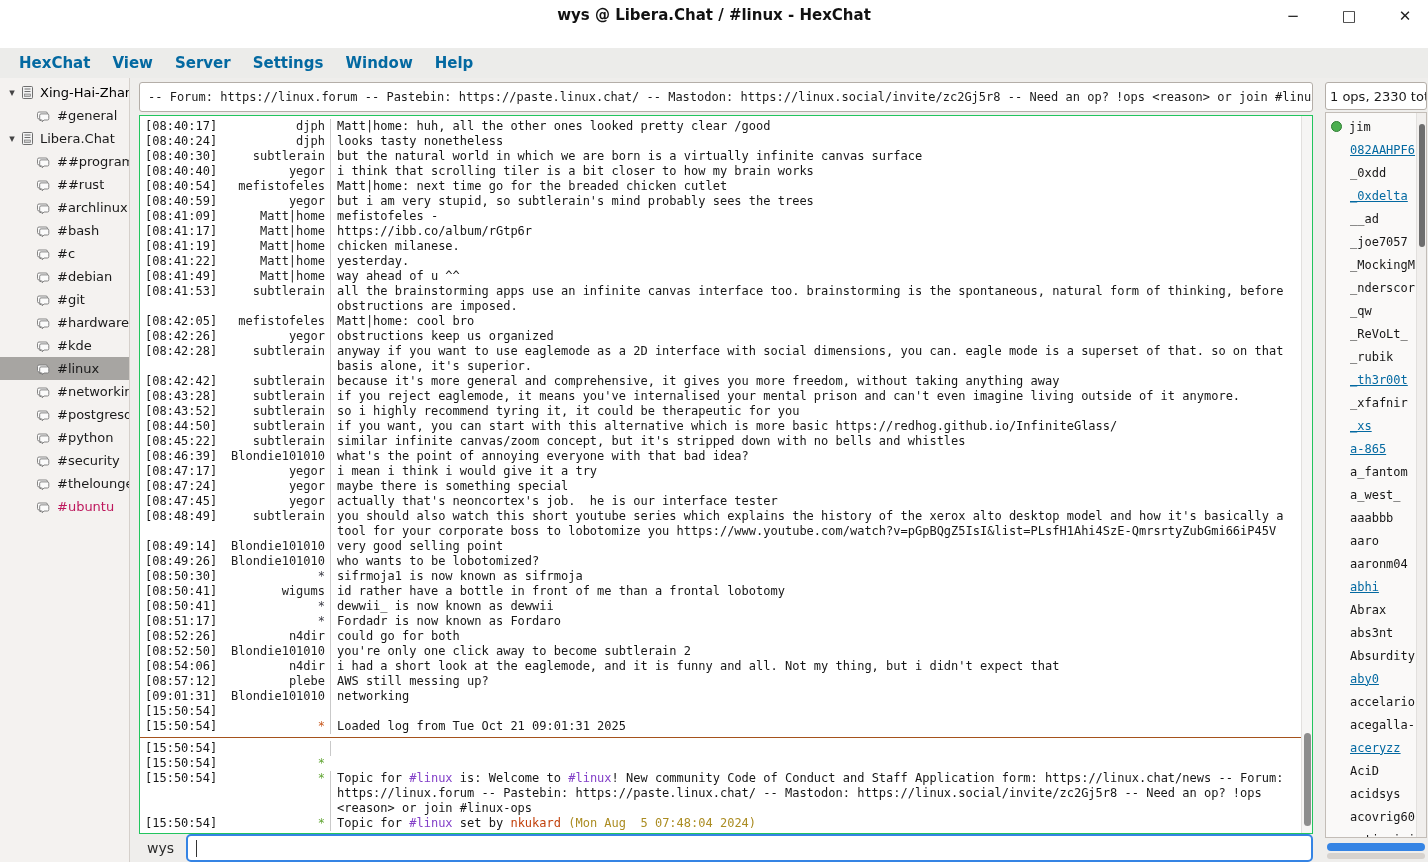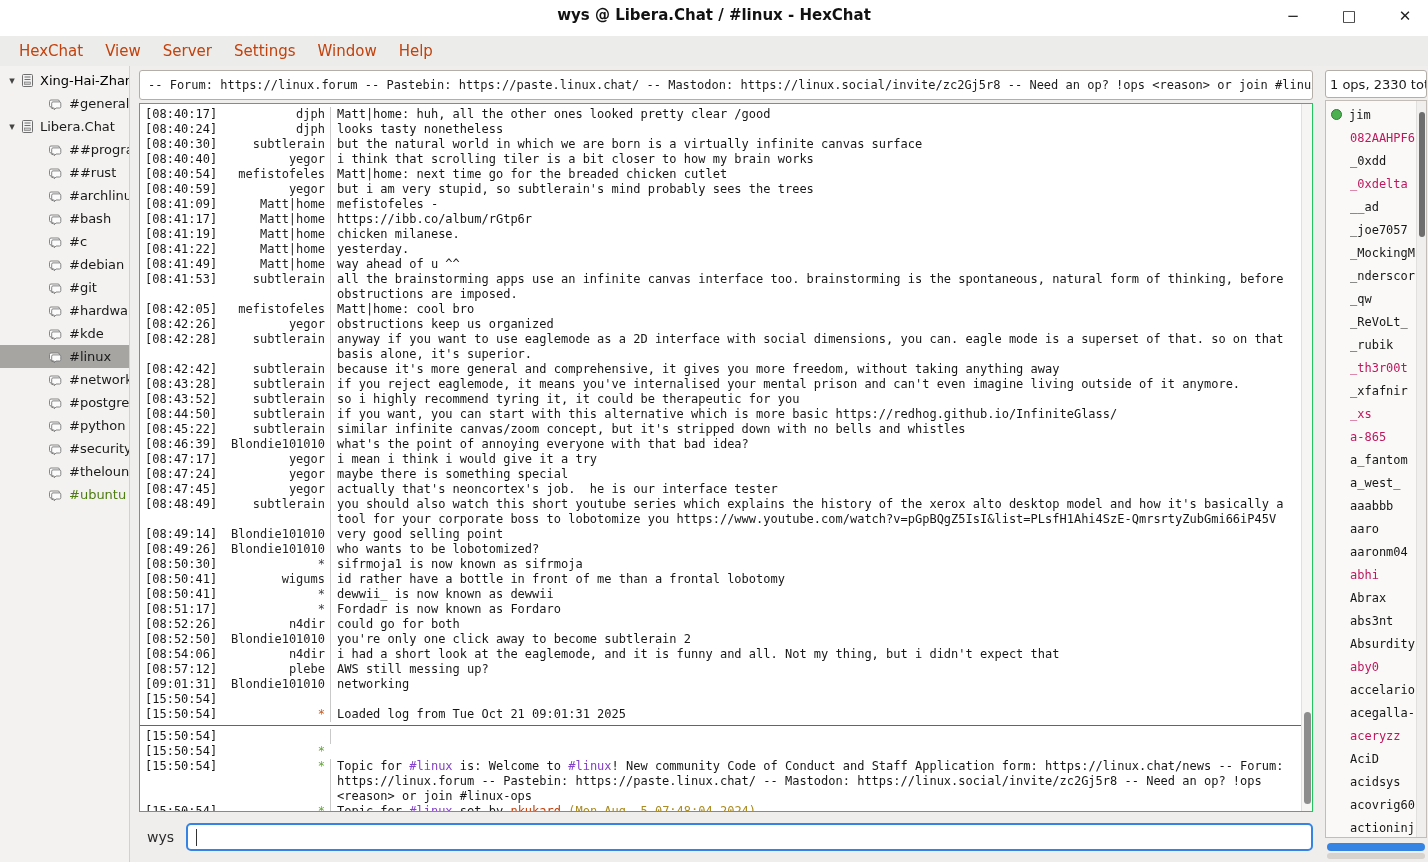--- a/index.html
+++ b/index.html
@@ -1,43 +1,43 @@
 <!DOCTYPE html>
 <html><head>
 <meta charset="utf-8">
 <style>
   * { margin:0; padding:0; box-sizing:border-box; }
   html,body { width:1428px; height:862px; overflow:hidden; background:#efeeec;
               font-family:"DejaVu Sans","Liberation Sans",sans-serif; }
   .window { width:1428px; height:862px; display:flex; flex-direction:column; background:#efeeec; }
 
   
-  .titlebar { height:36px; background:#ffffff; position:relative; flex:none; }
+  .titlebar { height:48px; background:#ffffff; position:relative; flex:none; }
   .titlebar .title { position:absolute; left:0; right:0; top:6px; text-align:center;
                      font-weight:bold; font-size:15px; color:#111; }
   .win-controls { position:absolute; right:12px; top:0; height:32px; display:flex; align-items:center; gap:34px; }
   .win-btn { font-size:15px; color:#222; width:22px; text-align:center; cursor:default; line-height:32px; }
 
   
   .menubar { height:30px; background:#ececea; display:flex; align-items:center; padding-left:8px; flex:none; }
-  .menu-item { font-size:15px; color:#c2410c; padding:3px 11px; border-radius:3px; }
+  .menu-item { font-size:15px; color:#0369a1; padding:3px 11px; border-radius:3px;font-weight:bold; }
 
   
   .content { flex:1; display:flex; min-height:0; }
 
   
   .sidebar { width:130px; flex:none; background:#f4f2f0; border-right:1px solid #d5d0cb;
              padding-top:3px; overflow:hidden; }
   .tree-row { height:23px; display:flex; align-items:center; font-size:13px; color:#1a1a1a;
               white-space:nowrap; overflow:hidden; }
   .tree-row.server { padding-left:4px; }
-  .tree-row.channel { padding-left:48px;text-align:right; }
+  .tree-row.channel { padding-left:36px;text-align:right; }
   .tree-row.selected { background:#a7a5a2; }
   .tree-row.blue .tree-label { color:#000000; }
-  .tree-row.alert .tree-label { color:#4d7c0f; }
+  .tree-row.alert .tree-label { color:#be185d; }
   .expander { font-size:11px; color:#444; width:16px; text-align:center; flex:none; }
   .tree-icon { flex:none; margin-right:5px; }
   .tree-label { overflow:hidden; }
 
   .vsplit { width:7px; flex:none; background:#efeeec; }
 
   
   .main { flex:1; display:flex; flex-direction:column; min-width:0; padding:3px 2px 0 0; }
   .topicbar { height:30px; background:#fff; border:1px solid #b4aea8; border-radius:3px;
               margin:1px 2px 2px 2px; display:flex; align-items:center; padding:0 8px;
@@ -58,36 +58,36 @@
   .c-purple { color:#8340c8; }
   .c-teal   { color:#c2410c; }
   .c-gold   { color:#ab8c22; }
   .read-marker { border-top:1px solid #a5521c; height:0; margin:3px 0; }
 
   .chat-scrollbar { position:absolute; top:0; right:0; width:11px; bottom:0; background:#f6f5f4;
                     border-left:1px solid #e2e0de; }
   .chat-scrollbar .handle { position:absolute; left:2px; width:7px; top:86%; height:13%;
                             background:#8d8d8d; border-radius:4px; }
 
-  .inputbar { height:50px; flex:none; display:flex; align-items:center; padding:0 2px 0 10px; }
+  .inputbar { height:28px; flex:none; display:flex; align-items:center; padding:0 2px 0 10px; }
   .mynick { font-size:14px; color:#2b2b2b; margin-right:12px; }
   .inputbox { flex:1; height:28px; background:#fff; border:2px solid #3584e4; border-radius:5px;
               display:flex; align-items:center; padding-left:8px; }
   .caret { width:1px; height:17px; background:#333; display:inline-block; }
 
   
   .rightcol { width:104px; flex:none; display:flex; flex-direction:column; padding:3px 1px 0 1px; }
   .countbox { height:28px; background:#fff; border:1px solid #b4aea8; border-radius:3px;
               margin:1px 0 2px 0; display:flex; align-items:center; padding:0 4px;
               font-size:13px; color:#1b1b1b; white-space:nowrap; overflow:hidden; }
   .userlistwrap { flex:1; position:relative; border:1px solid #c3bdb7; background:#faf9f8; overflow:hidden; }
   .userlist { position:absolute; left:0; right:10px; top:2px; bottom:0; overflow:hidden;
               font-family:"DejaVu Sans Mono","Liberation Mono",monospace; font-size:12px; }
   .user-row { height:23px; display:flex; align-items:center; padding-left:5px; color:#161616; white-space:nowrap; }
-  .user-row.away { color:#be185d; }
+  .user-row.away { color:#0369a1;text-decoration:underline; }
   .op-dot { width:11px; height:11px; border-radius:50%; background:#4caf50; border:1px solid #2e7d32;
             flex:none; margin-right:7px; }
   .op-spacer { width:12px; flex:none; margin-right:7px; }
   .ul-scrollbar { position:absolute; top:0; right:0; bottom:0; width:10px; background:#f1efed;
                   border-left:1px solid #e2e0de; }
   .ul-scrollbar .handle { position:absolute; left:2px; width:6px; top:1.5%; height:17%;
                           background:#6e6e6e; border-radius:3px; }
   .meter-blue { height:8px; background:#3584e4; border-radius:4px; margin:5px 2px 2px 2px; flex:none; }
   .meter-gray { height:6px; background:#d6d2ce; border-radius:3px; margin:0 2px 3px 2px; flex:none; }
 </style>

